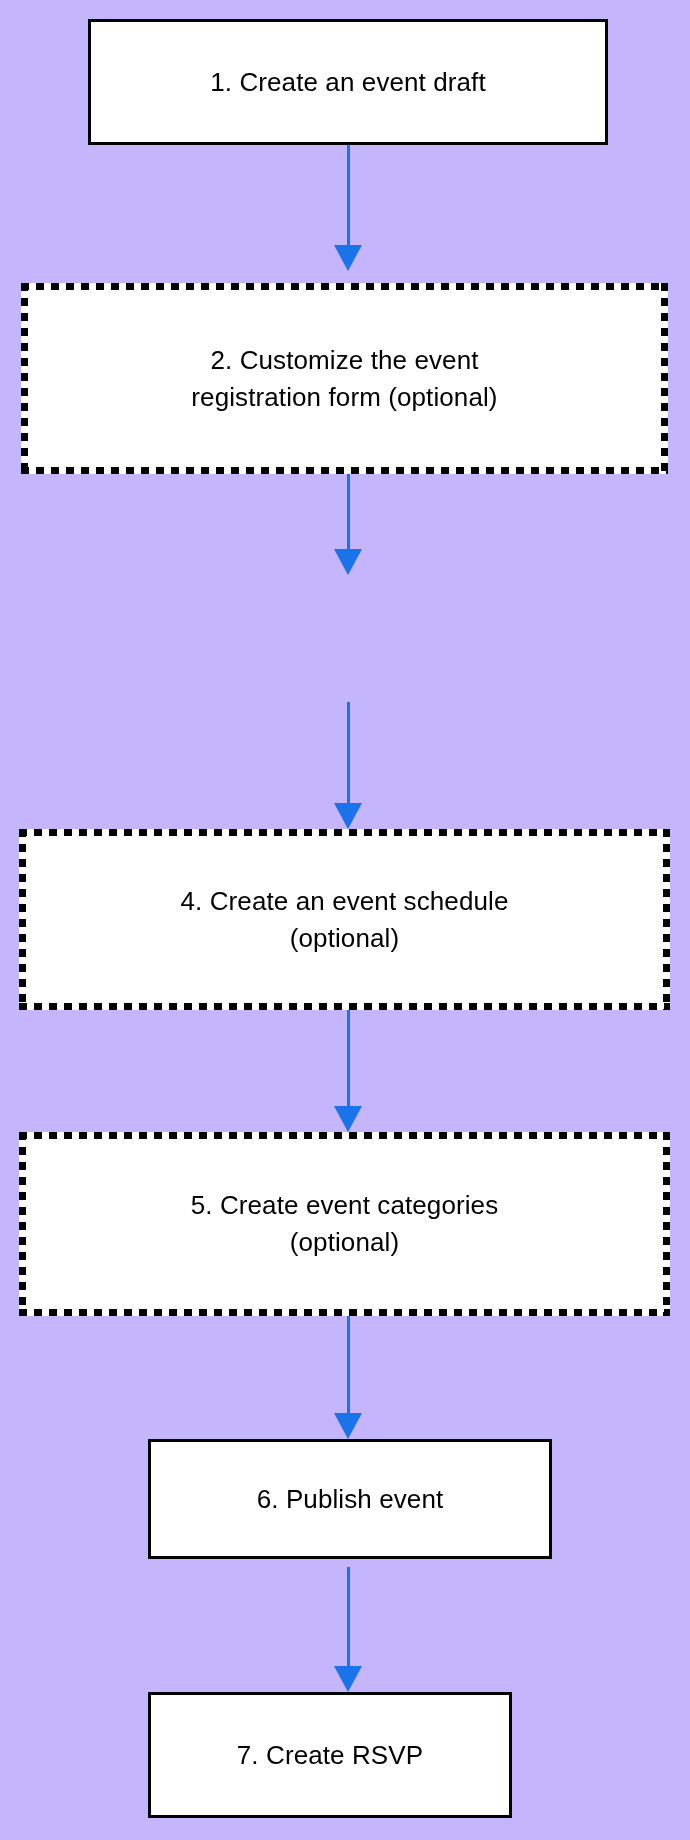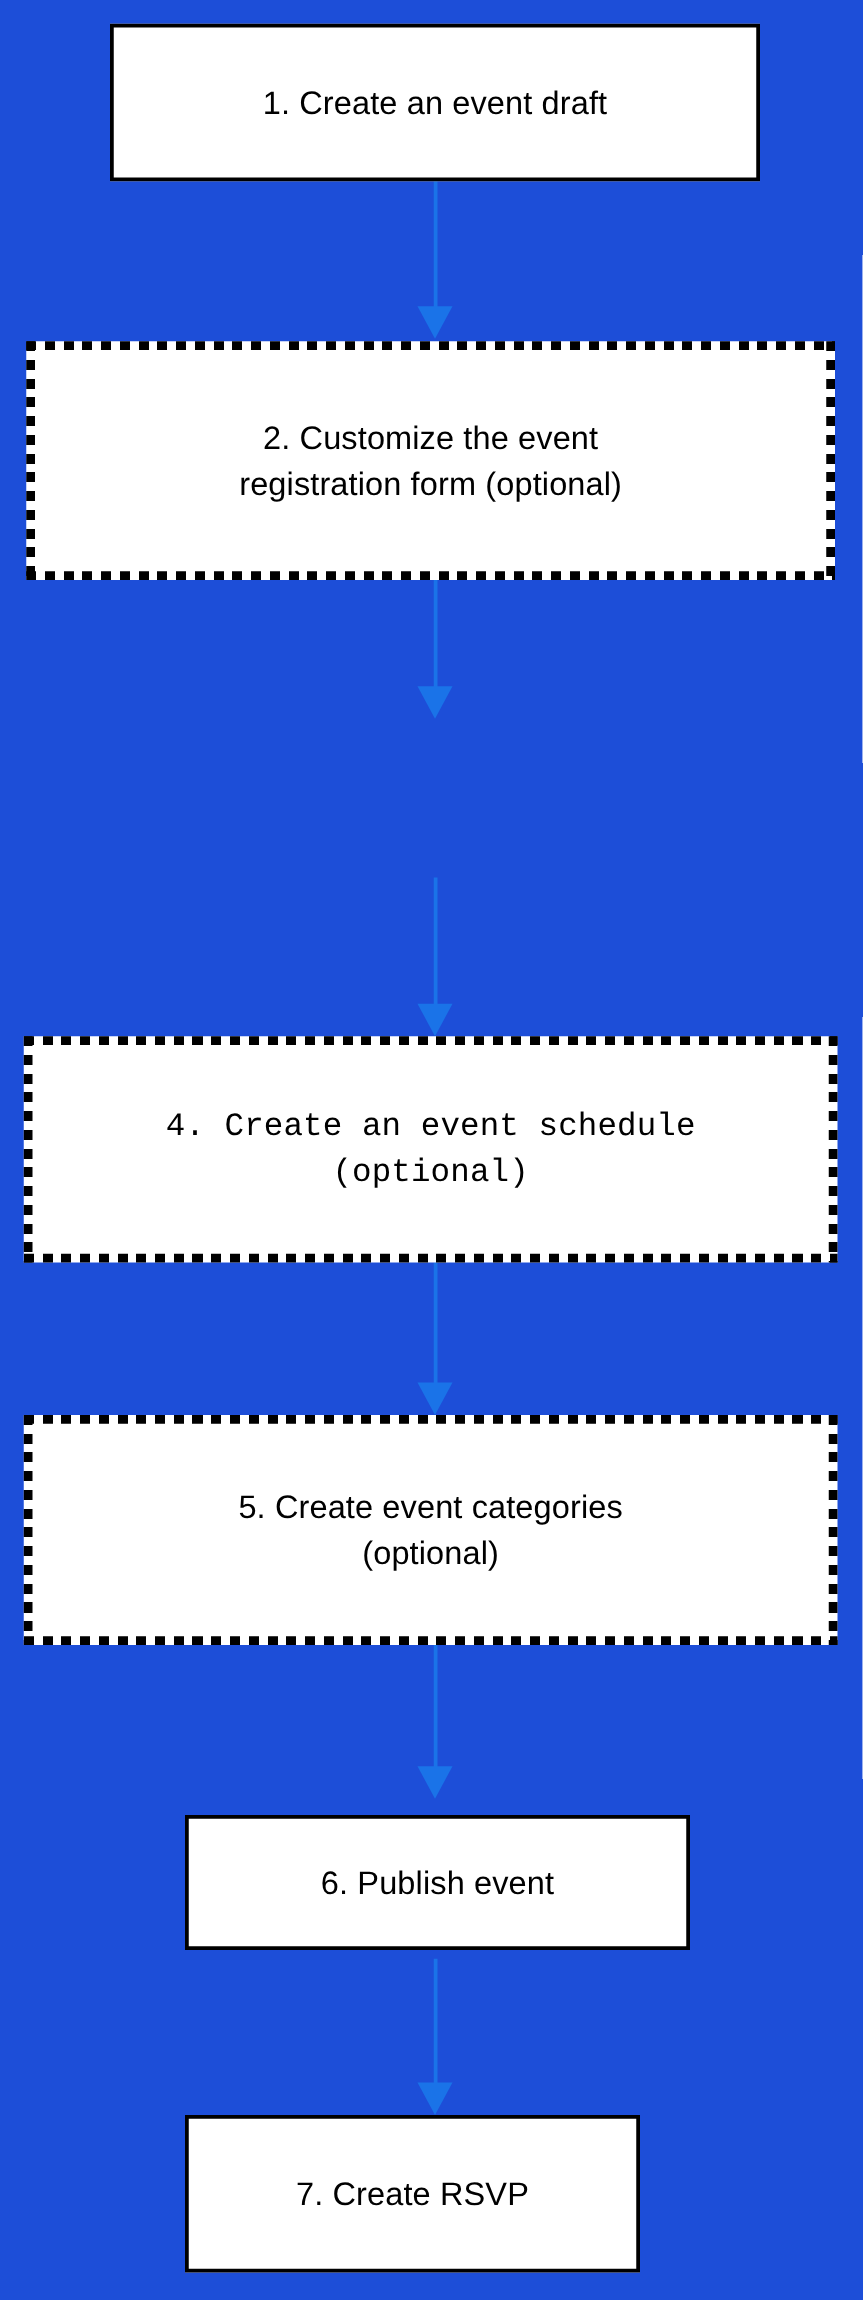--- a/index.html
+++ b/index.html
@@ -8,21 +8,21 @@
     padding: 0;
     background: #ffffff;
   }
   body {
     font-family: "Liberation Sans", sans-serif;
   }
   #flowchart-canvas {
     position: relative;
     width: 690px;
     height: 1840px;
-    background: #1d4ed8;
+    background: #c4b5fd;
     overflow: hidden;
   }
   .node {
     position: absolute;
     box-sizing: border-box;
     display: flex;
     align-items: center;
     justify-content: center;
     text-align: center;
     background: #ffffff;
@@ -103,31 +103,31 @@
       <div class="conn-line" style="height: 99px;"></div>
       <div class="conn-head" style="top: 97px;"></div>
     </div>
     <div class="connector" style="left: 328px; top: 1567px; width: 40px; height: 125px;">
       <div class="conn-line" style="height: 101px;"></div>
       <div class="conn-head" style="top: 99px;"></div>
     </div>
     <div class="node solid" style="left: 88px; top: 19px; width: 520px; height: 126px;">
       <span class="node-label">1. Create an event draft</span>
     </div>
-    <div class="node dotted" style="left: 21px; top: 273px; width: 647px; height: 191px; align-items: center;">
+    <div class="node dotted" style="left: 21px; top: 283px; width: 647px; height: 191px; align-items: center;">
       <span class="node-label">2. Customize the event
 registration form (optional)</span>
     </div>
-    <div class="node dotted" style="left: 19px; top: 829px; width: 651px; height: 181px; font-family: Liberation Mono, monospace;">
+    <div class="node dotted" style="left: 19px; top: 829px; width: 651px; height: 181px;">
       <span class="node-label">4. Create an event schedule
 (optional)</span>
     </div>
     <div class="node dotted" style="left: 19px; top: 1132px; width: 651px; height: 184px; align-items: center;">
       <span class="node-label">5. Create event categories
 (optional)</span>
     </div>
-    <div class="node solid" style="left: 148px; top: 1439px; width: 404px; height: 108px; margin-top: 13px;">
+    <div class="node solid" style="left: 148px; top: 1439px; width: 404px; height: 120px;">
       <span class="node-label">6. Publish event</span>
     </div>
     <div class="node solid" style="left: 148px; top: 1692px; width: 364px; height: 126px;">
       <span class="node-label">7. Create RSVP</span>
     </div>
   </div>
 
 </body></html>

